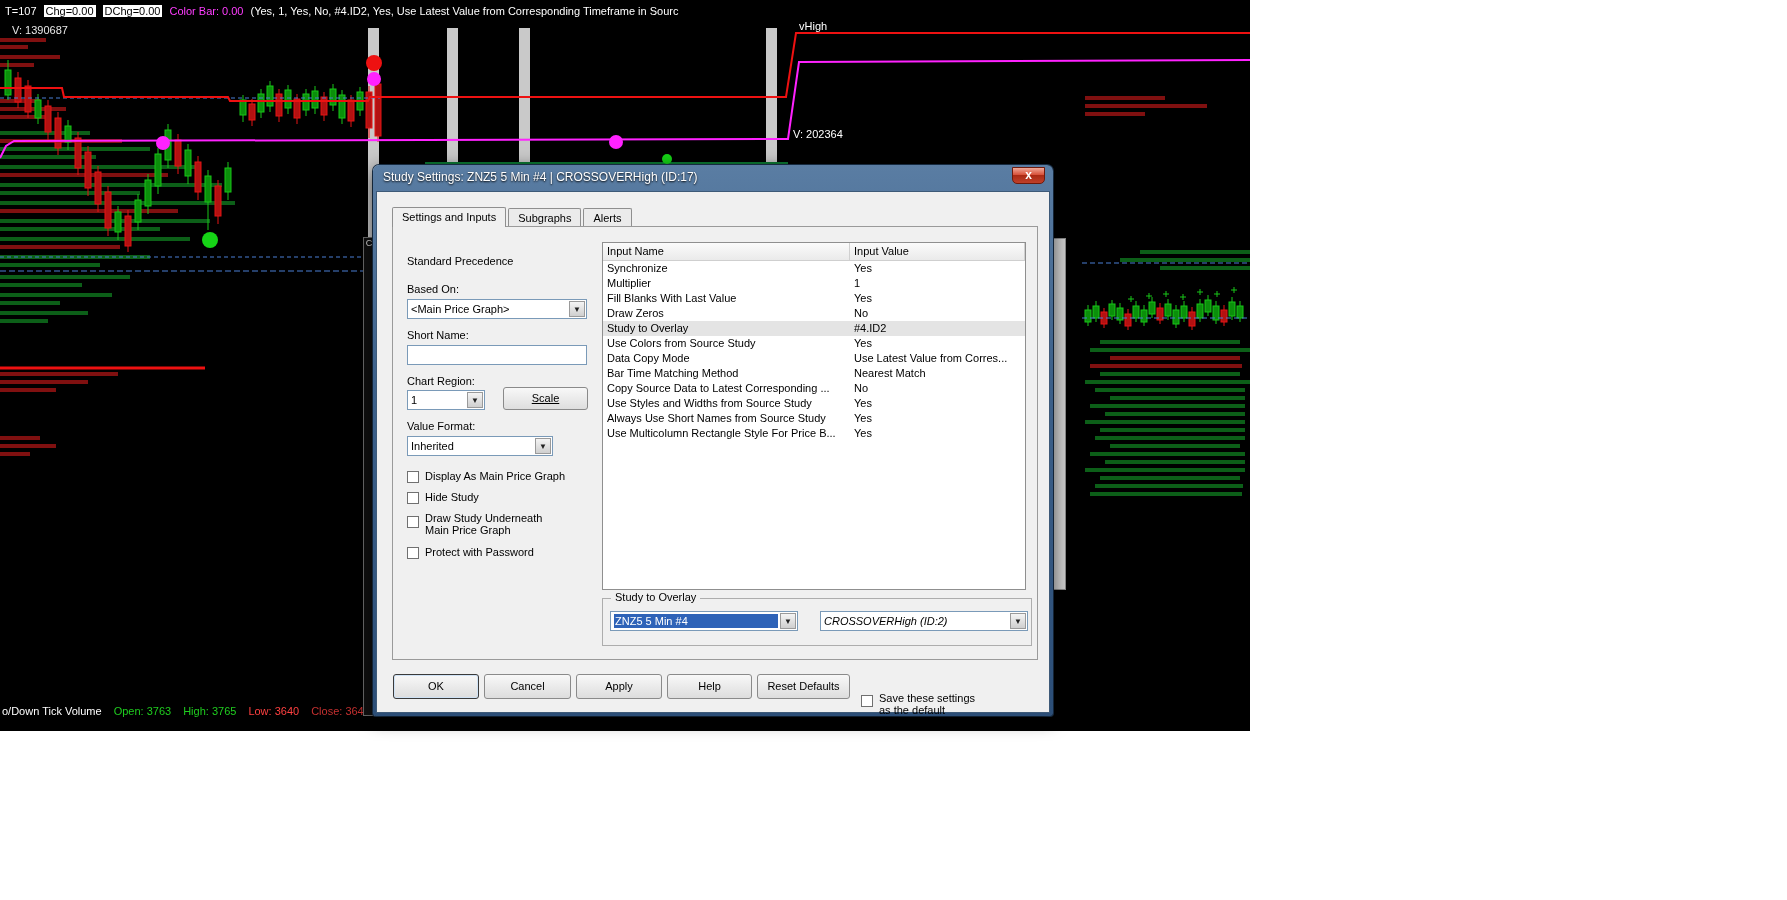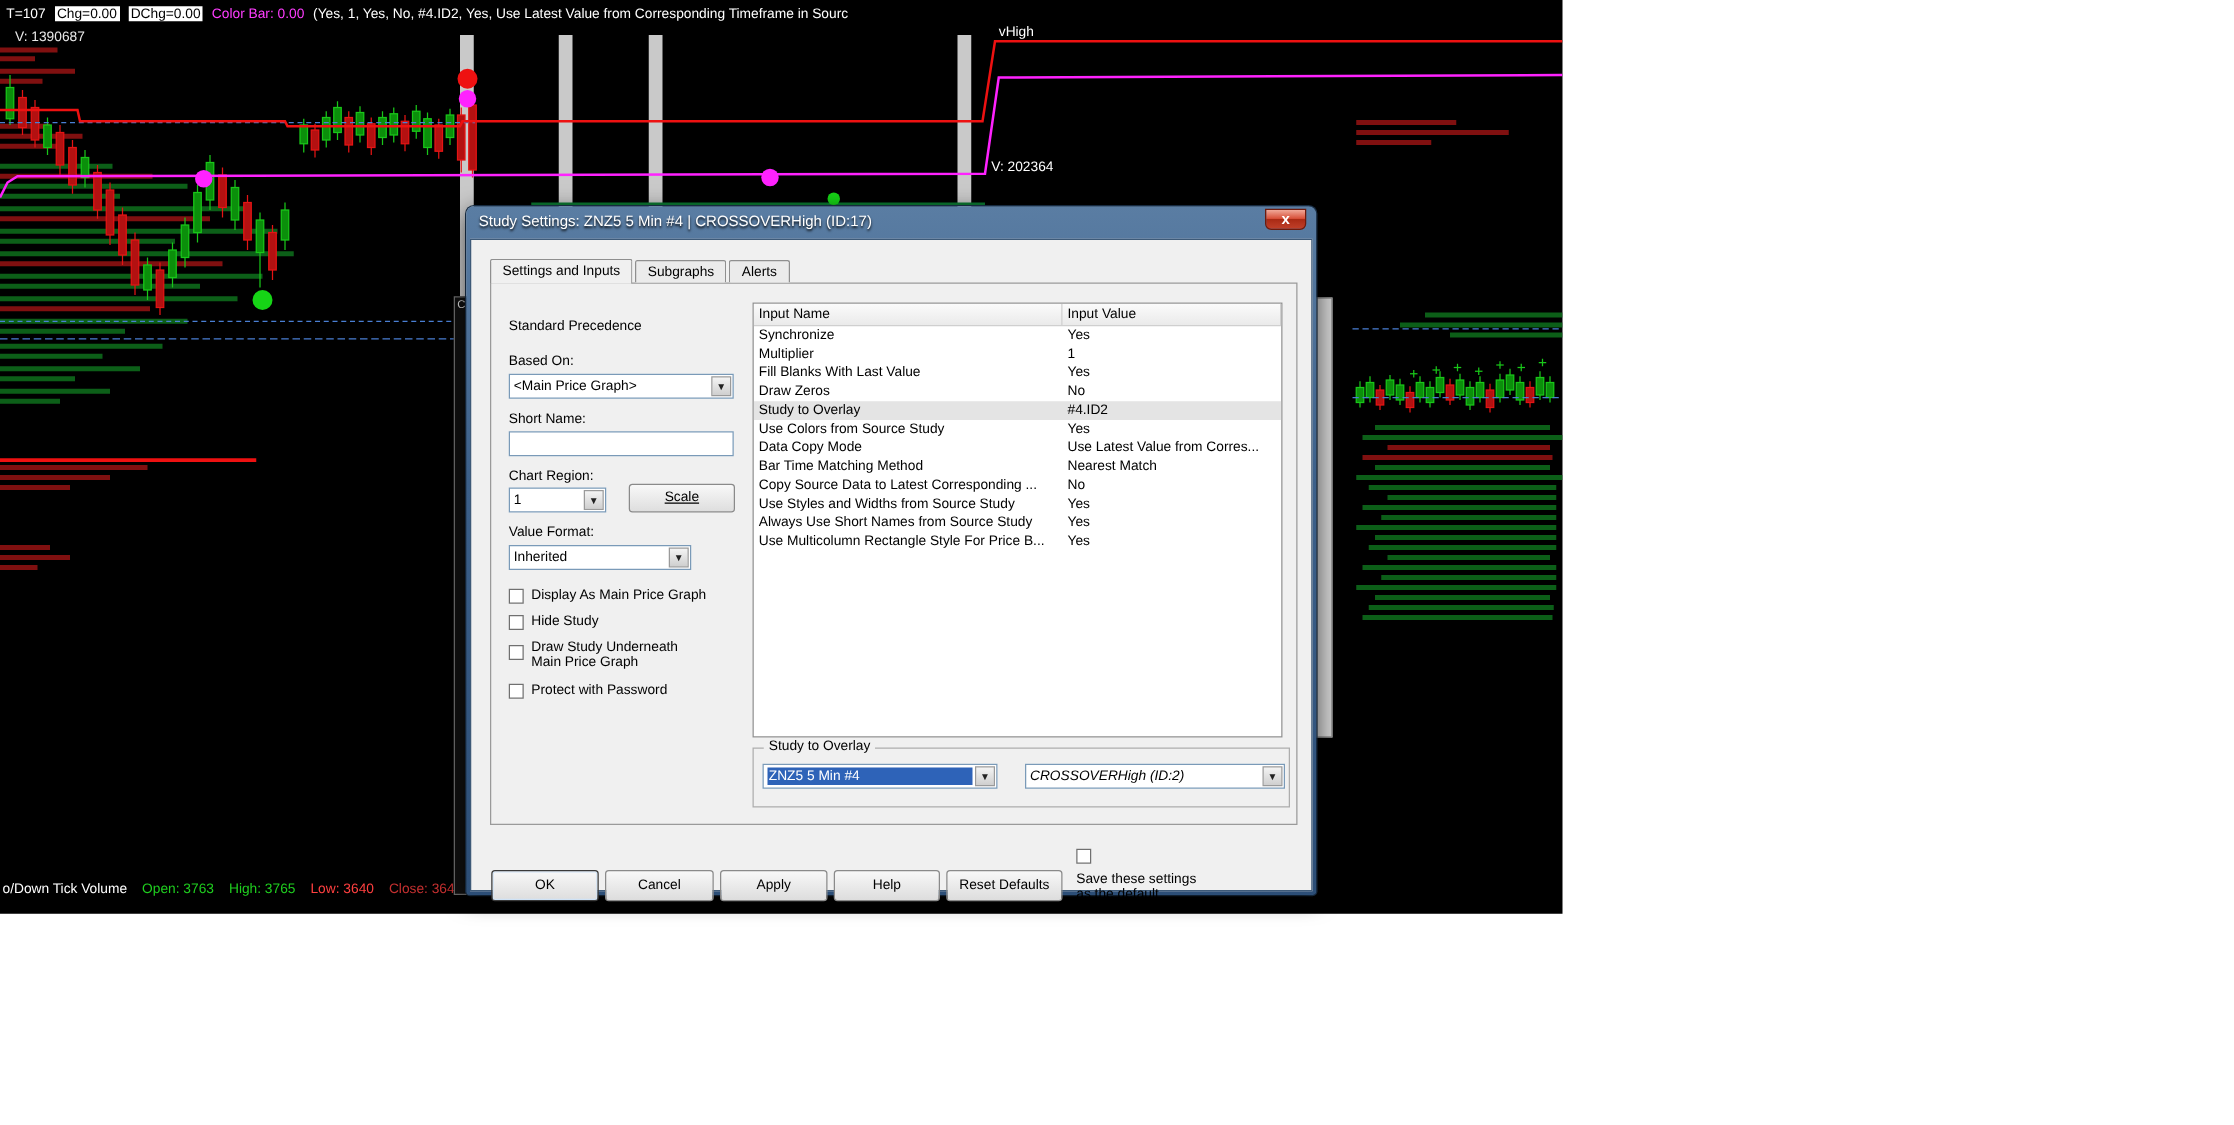--- a/index.html
+++ b/index.html
@@ -50,23 +50,23 @@
   .gh-value{flex:1;}
   .grid-row{display:flex;height:15px;line-height:15px;}
   .grid-row.selected{background:#e4e4e4;}
   .grid-row .cell{white-space:nowrap;overflow:hidden;box-sizing:border-box;}
   .cell.name{width:247px;padding:0 4px;}
   .cell.value{flex:1;padding:0 4px;}
   
   .groupbox{position:absolute;left:209px;top:371px;width:430px;height:48px;border:1px solid #adadad;box-sizing:border-box;}
   .groupbox-label{position:absolute;left:8px;top:-8px;background:#f0f0f0;padding:0 4px;font-size:11px;color:#000;}
   
-  .btn{position:absolute;top:504px;height:25px;font-size:11px;color:#000;background:linear-gradient(#f8f8f8,#dddddd);border:1px solid #8a8a8a;border-radius:3px;text-align:center;line-height:23px;box-sizing:border-box;cursor:default;}
+  .btn{position:absolute;top:482px;height:25px;font-size:11px;color:#000;background:linear-gradient(#f8f8f8,#dddddd);border:1px solid #8a8a8a;border-radius:3px;text-align:center;line-height:23px;box-sizing:border-box;cursor:default;}
   .btn.default{border:1px solid #3a3a3a;box-shadow:inset 0 0 0 1px #cfe2f5;}
-  .save-row{position:absolute;left:484px;top:484px;display:flex;gap:6px;align-items:flex-start;font-size:11px;color:#000;flex-direction:column;}
+  .save-row{position:absolute;left:484px;top:500px;display:flex;gap:6px;align-items:flex-start;font-size:11px;color:#000;}
 </style>
 </head>
 <body>
 
 <div class="stage">
   <div class="app">
 
     <svg id="chart-svg" width="1250" height="731">
         <rect x="368" y="28" width="11" height="215" fill="#c9c9c9"></rect>
         <rect x="447" y="28" width="11" height="215" fill="#c9c9c9"></rect>

